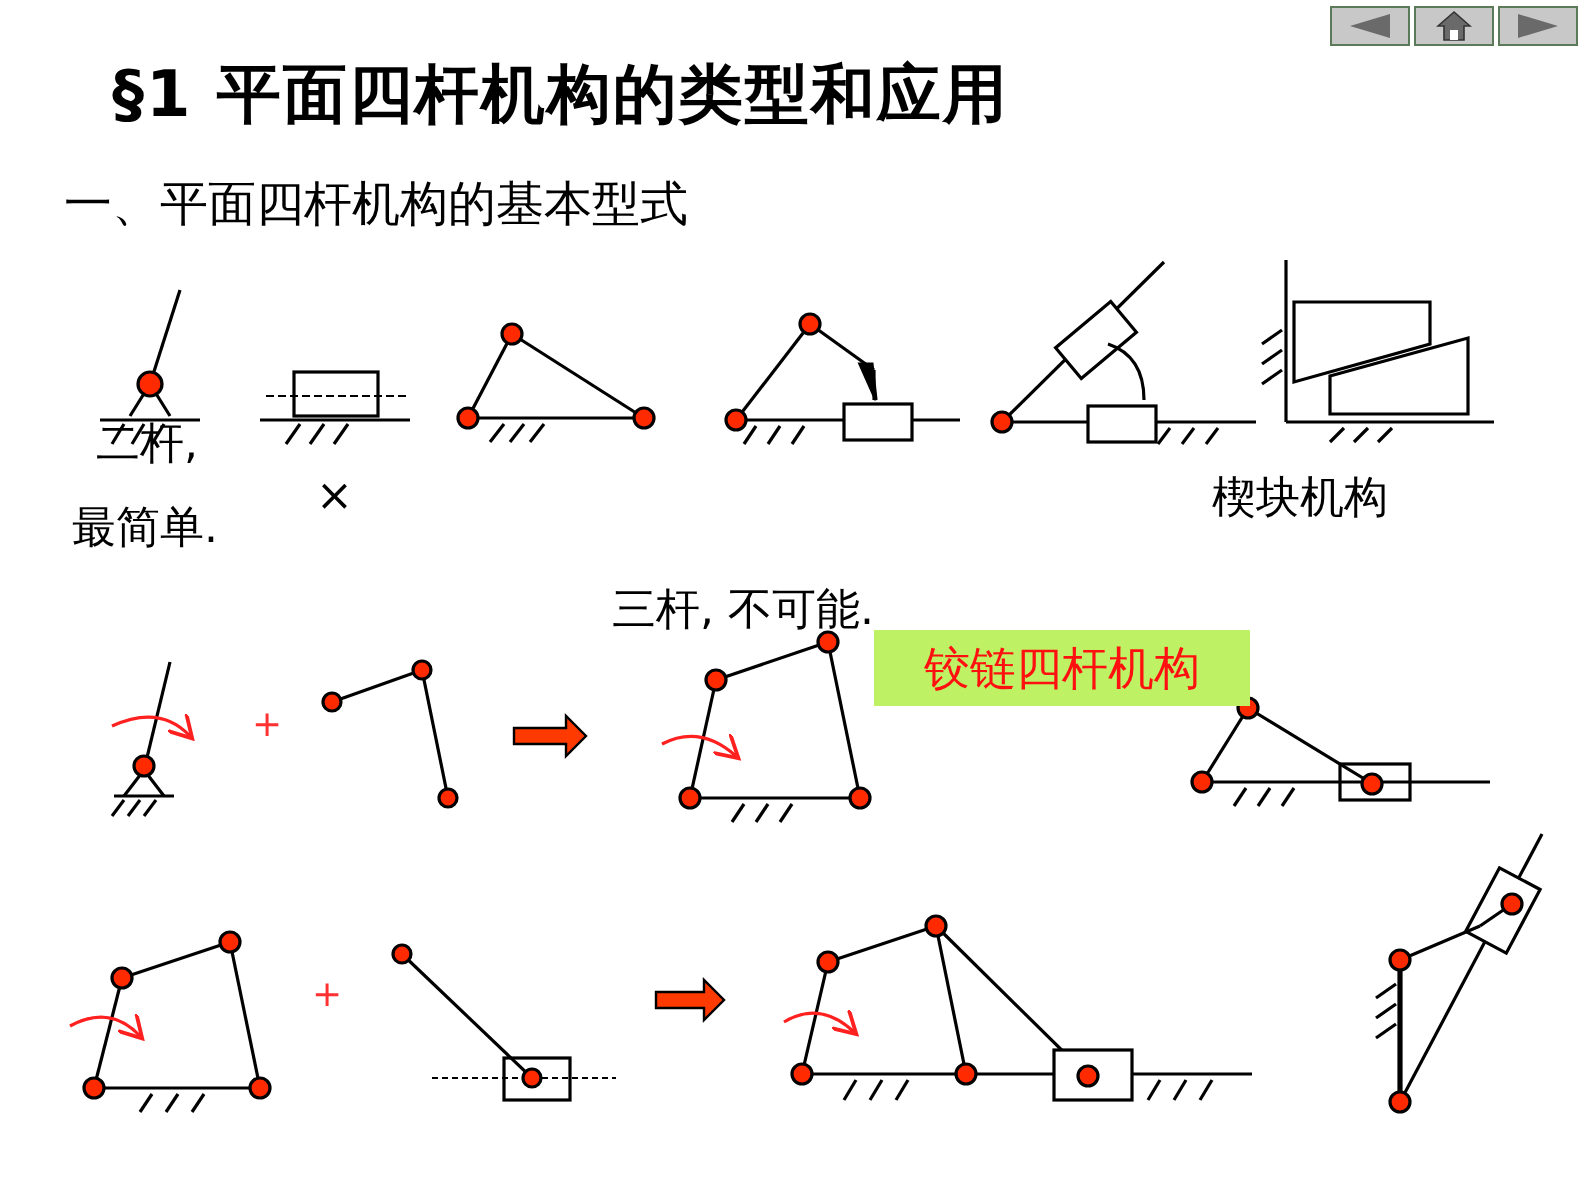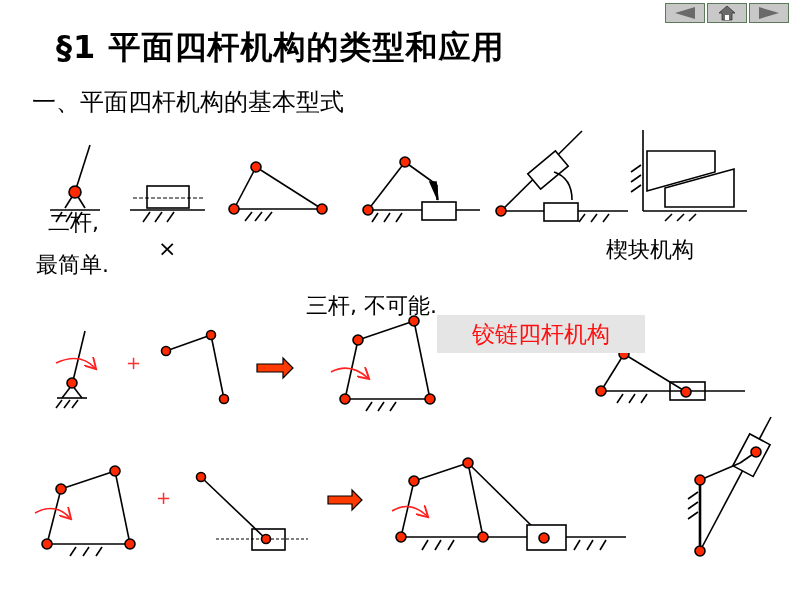--- a/index.html
+++ b/index.html
@@ -4,22 +4,22 @@
 <style>
   html, body { margin: 0; padding: 0; background: #ffffff; }
   body { width: 792px; height: 594px; position: relative; overflow: hidden;
          font-family: "DejaVu Sans", "Liberation Sans", sans-serif; color: #000; }
   .nav { position: absolute; left: 665px; top: 3px; display: flex; gap: 2px; }
   .nav-btn { width: 40px; height: 20px; background: #c8c8c8; border: 1px solid #5a7a5a;
              display: flex; align-items: center; justify-content: center; cursor: pointer; box-sizing: border-box; }
   .title { position: absolute; left: 56px; top: 26px; font-size: 32px; font-weight: bold; letter-spacing: 1px; }
   .subtitle { position: absolute; left: 32px; top: 86px; font-size: 24px; font-family: "DejaVu Serif", serif; }
   .lbl { position: absolute; font-size: 22px; line-height: 26px; }
-  .highlight { position: absolute; left: 437px; top: 315px; width: 208px; height: 38px;
-               background: #e5e5e5; color: #ff1010; font-size: 23px; display: flex; align-items: center; justify-content: center; }
+  .highlight { position: absolute; left: 437px; top: 315px; width: 188px; height: 38px;
+               background: #bef264; color: #ff1010; font-size: 23px; display: flex; align-items: center; justify-content: center; }
   svg.canvas { position: absolute; left: 0; top: 0; }
 </style>
 </head>
 <body>
 
 <div class="nav">
   <div class="nav-btn">
     <svg width="24" height="14">
         <polygon points="2,7 22,1 22,13" fill="#6a6a6a"></polygon>
       </svg>

